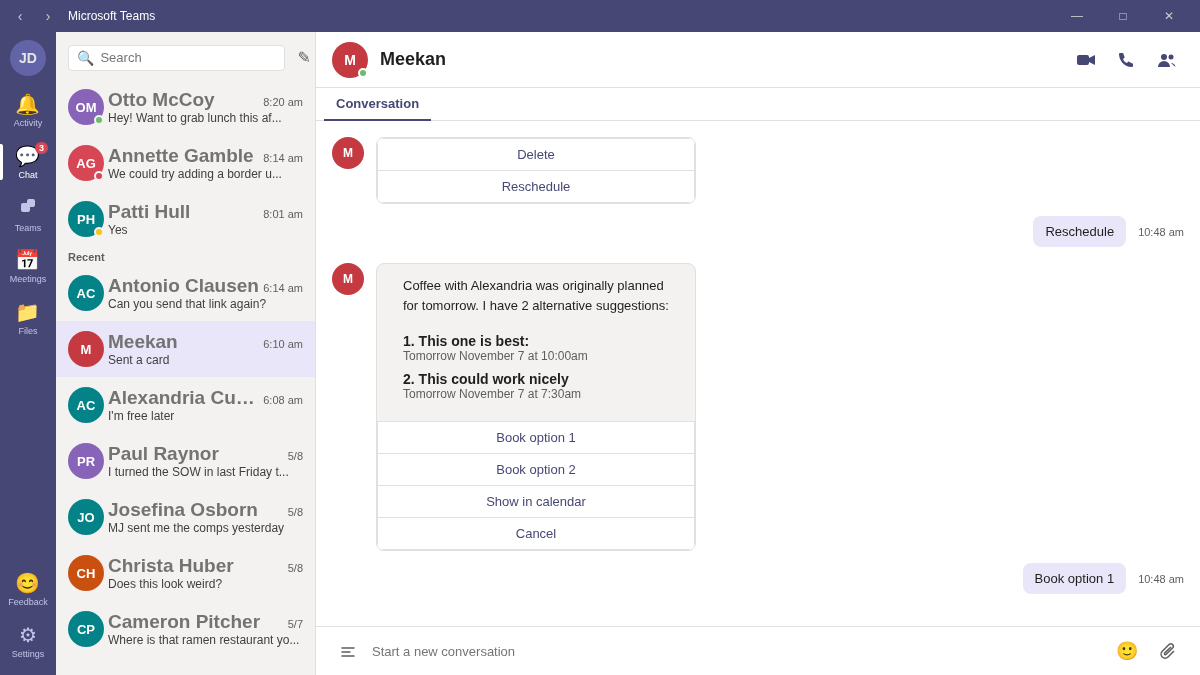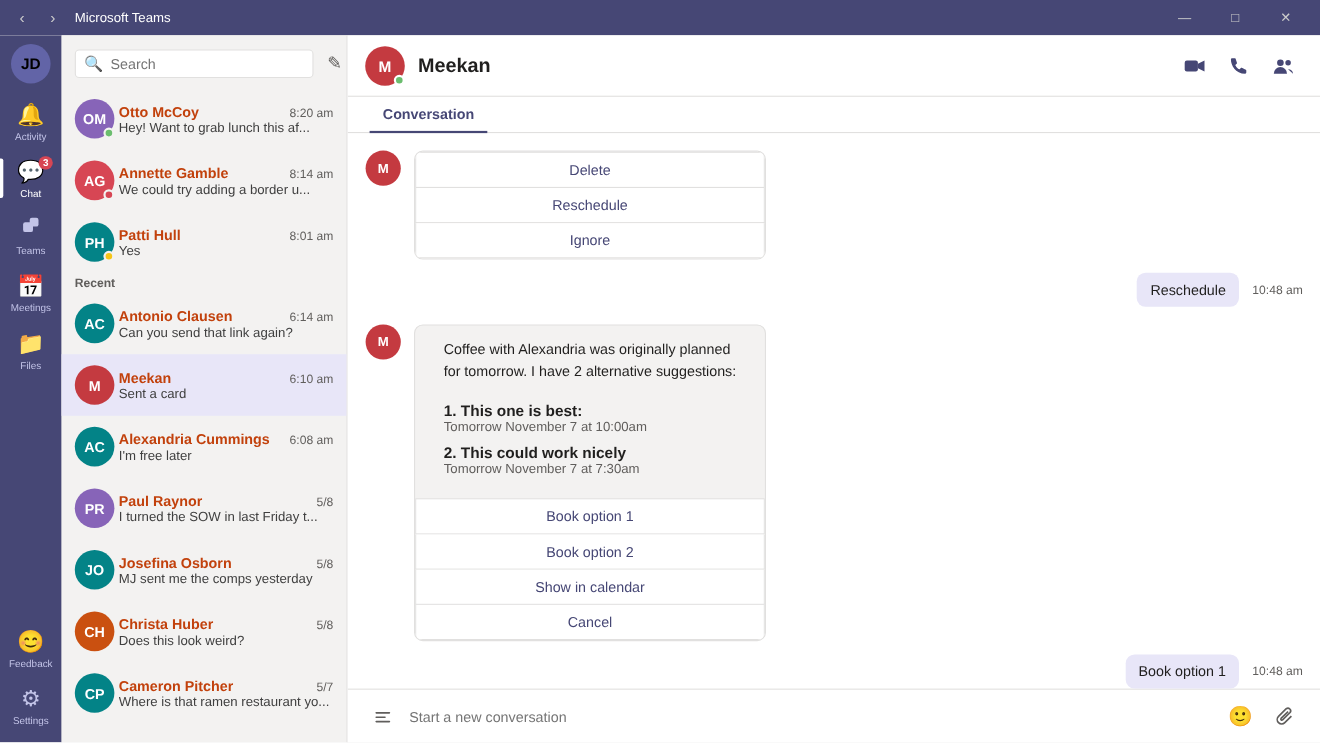--- a/index.html
+++ b/index.html
@@ -72,21 +72,21 @@
       flex-shrink: 0;
     }
     .icon-sidebar .avatar-btn {
       width: 36px;
       height: 36px;
       border-radius: 50%;
       background: #6264a7;
       display: flex;
       align-items: center;
       justify-content: center;
-      color: #000000;
+      color: #e5e5e5;
       font-size: 14px;
       font-weight: bold;
       margin-bottom: 8px;
       cursor: pointer;
     }
     .sidebar-icon-item {
       width: 56px;
       height: 52px;
       display: flex;
       flex-direction: column;
@@ -211,23 +211,23 @@
     .chat-avatar .status-dot.busy { background: #d74654; }
     .chat-avatar .status-dot.away { background: #f5c518; }
 
     .chat-info { flex: 1; overflow: hidden; }
     .chat-name-row {
       display: flex;
       justify-content: space-between;
       align-items: baseline;
     }
     .chat-name {
-      font-size: 13px;
+      font-size: 19px;
       font-weight: 600;
-      color: #c2410c;
+      color: #737373;
       white-space: nowrap;
       overflow: hidden;
       text-overflow: ellipsis;
     }
     .chat-time {
       font-size: 11px;
       color: #605e5c;
       flex-shrink: 0;
       margin-left: 4px;
     }
@@ -300,21 +300,21 @@
       display: flex;
       align-items: center;
       justify-content: center;
       color: #464775;
       font-size: 18px;
     }
 
     
     .chat-tabs {
       display: flex;
-      padding: 0 20px;
+      padding: 0 8px;
       border-bottom: 1px solid #e1e0df;
       flex-shrink: 0;
     }
     .chat-tab {
       padding: 8px 12px;
       font-size: 13px;
       cursor: pointer;
       color: #605e5c;
       border-bottom: 2px solid transparent;
       margin-bottom: -1px;
@@ -691,21 +691,20 @@
     </div>
 
     <div class="messages-area">
 
       <div class="message-group">
         <div class="msg-avatar" style="background:#c43a40;">M</div>
         <div class="msg-content">
           <div class="msg-card">
             <button class="card-button">Delete</button>
             <button class="card-button">Reschedule</button>
-            <button class="card-button">Ignore</button>
           </div>
         </div>
       </div>
 
       <div class="message-group from-user">
         <div class="msg-content">
           <div class="from-user-time-row">
             <span class="user-bubble">Reschedule</span>
             <span class="msg-time">10:48 am</span>
           </div>

